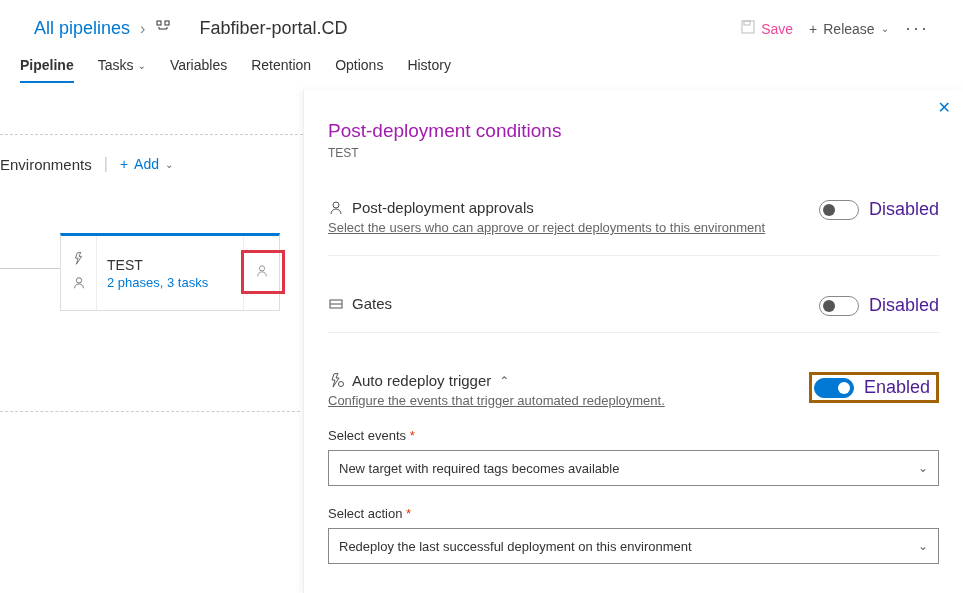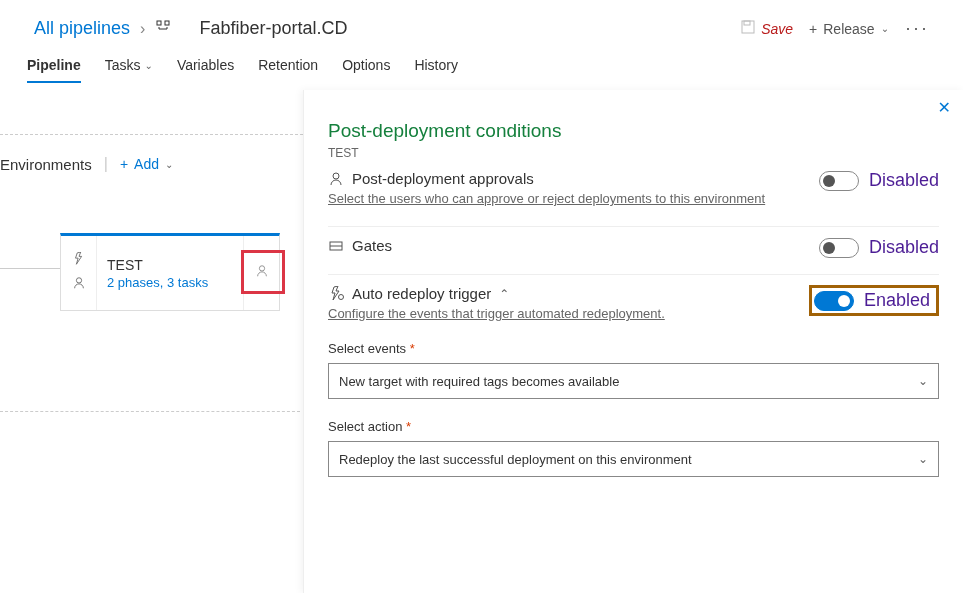--- a/index.html
+++ b/index.html
@@ -6,25 +6,25 @@
     body { width: 963px; height: 593px; background: #fff; position: relative; overflow: hidden; }
 
     
     .breadcrumb { display: flex; align-items: center; padding: 18px 34px 10px; gap: 10px; }
     .breadcrumb-link { color: #0078d4; font-size: 18px; text-decoration: none; }
     .breadcrumb-sep { color: #888; font-size: 16px; }
     .breadcrumb-icon { font-size: 14px; color: #333; }
     .breadcrumb-title { font-size: 18px; color: #333; font-weight: 400; margin-left: 18px; }
     .breadcrumb-actions { margin-left: auto; display: flex; align-items: center; gap: 16px; }
     .action-btn { display: flex; align-items: center; gap: 6px; color: #555; font-size: 14px; background: none; border: none; cursor: pointer; }
-    .action-btn.disabled { color: #b91c1c; font-style: italic; }
+    .action-btn.disabled { color: #ec4899; }
     .dots { font-size: 18px; color: #555; letter-spacing: 2px; }
 
     
-    .tabs { display: flex; gap: 24px; padding: 0 20px; border-bottom: 1px solid transparent; margin-left: 7px; }
+    .tabs { display: flex; gap: 24px; padding: 0 20px; border-bottom: 1px solid transparent; }
     .tab { padding: 8px 0; color: #333; font-size: 14px; background: none; border: none; cursor: pointer; display: flex; align-items: center; gap: 4px; border-bottom: 2px solid transparent; }
     .tab.active { font-weight: 600; border-bottom-color: #0078d4; }
     .chevron-down { font-size: 10px; color: #666; }
 
     
     .thin-divider { border-top: 1px dashed #ccc; margin-top: 50px; }
 
     
     .environments-header { display: flex; align-items: center; gap: 12px; padding: 20px 0 0 0; }
     .environments-title { font-size: 15px; color: #333; font-weight: 400; padding-left: 0; }
@@ -42,24 +42,24 @@
     .stage-meta { font-size: 13px; color: #0078d4; margin-top: 2px; cursor: pointer; }
     .stage-right { width: 36px; height: 100%; display: flex; align-items: center; justify-content: center; border-left: 1px solid #eee; cursor: pointer; }
     .stage-right svg { width: 14px; height: 14px; stroke: #888; }
     .highlight-red { position: absolute; right: -6px; top: 14px; width: 44px; height: 44px; border: 3px solid #dc3545; pointer-events: none; }
 
     .thin-divider2 { border-top: 1px dashed #ccc; margin-top: 100px; width: 300px; }
 
     
     .panel { position: absolute; right: 0; top: 90px; width: 660px; height: 503px; background: #fff; border-left: 1px solid #eee; box-shadow: -2px 0 8px rgba(0,0,0,0.05); padding: 30px 24px; }
     .panel-close { position: absolute; right: 12px; top: 8px; color: #0078d4; font-size: 16px; background: none; border: none; cursor: pointer; }
-    .panel-title { font-size: 19px; color: #15803d; font-weight: 400; }
+    .panel-title { font-size: 19px; color: #a21caf; font-weight: 400; }
     .panel-subtitle { font-size: 12px; color: #666; margin-top: 4px; }
 
-    .section { margin-top: 10px; position: relative; }
+    .section { margin-top: 39px; position: relative; }
     .section-header { display: flex; align-items: center; gap: 8px; }
     .section-icon { width: 16px; height: 16px; }
     .section-title { font-size: 15px; color: #333; }
     .section-desc { font-size: 13px; color: #666; margin-top: 4px; text-decoration: underline; }
     .learn-more { color: #0078d4; text-decoration: none; font-size: 13px; }
 
     .toggle-wrap { position: absolute; right: 0; top: 0; display: flex; align-items: center; gap: 10px; }
     .toggle { width: 40px; height: 20px; border-radius: 10px; position: relative; cursor: pointer; }
     .toggle.off { background: #fff; border: 1px solid #888; }
     .toggle.off .knob { width: 12px; height: 12px; background: #555; border-radius: 50%; position: absolute; left: 3px; top: 3px; }

